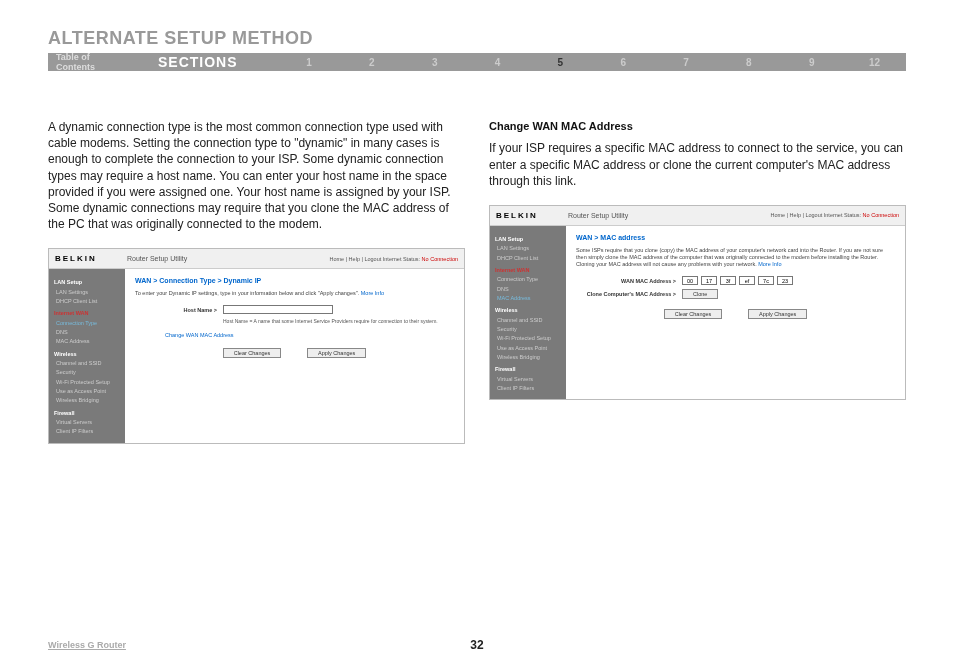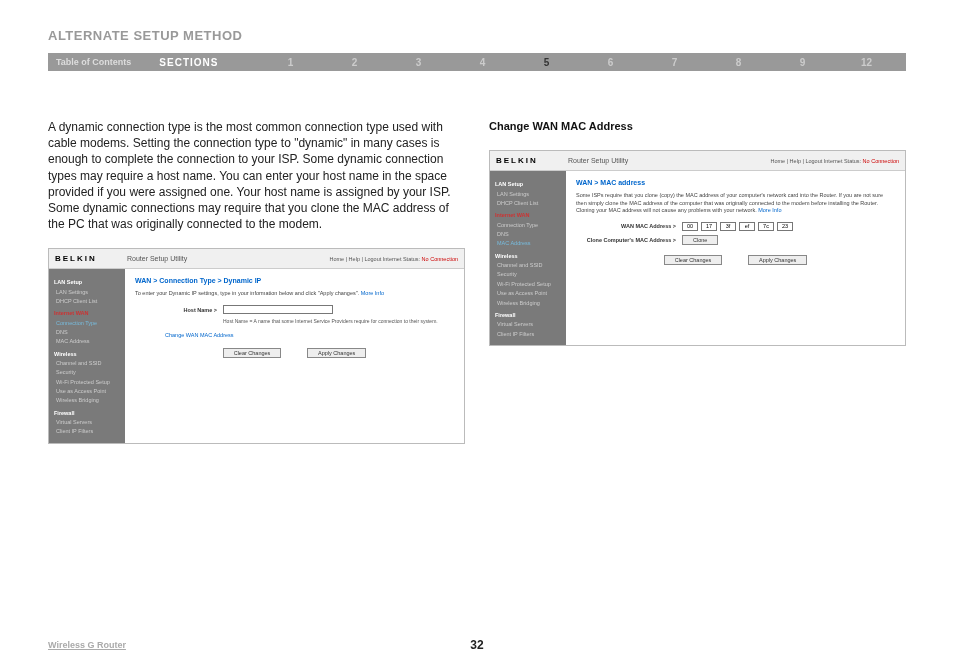--- a/index.html
+++ b/index.html
@@ -9,44 +9,44 @@
     width: 954px;
     height: 668px;
     position: relative;
     color: #333;
   }
   .page {
     padding: 28px 48px 0 48px;
   }
   .page-title {
     color: #999;
-    font-size: 13px;
+    font-size: 18px;
     font-weight: bold;
     letter-spacing: 0.5px;
-    margin-bottom: 10px;
+    margin-bottom: 4px;
   }
   .nav-bar {
     background: #999;
     height: 18px;
     display: flex;
     align-items: center;
     color: #ddd;
     font-size: 10px;
     padding-left: 8px;
   }
   .nav-toc {
     font-weight: bold;
     padding-right: 28px;
     font-size: 9px;
   }
   .nav-sections {
     color: #fff;
     font-weight: bold;
     letter-spacing: 1px;
-    font-size: 10px;
+    font-size: 14px;
     padding-right: 40px;
   }
   .nav-num {
     width: 64px;
     text-align: center;
     font-weight: bold;
     color: #ccc;
   }
   .nav-num.active { color: #333; }
   .columns {
@@ -270,20 +270,21 @@
               <span class="btn">Clear Changes</span>
               <span class="btn">Apply Changes</span>
             </div>
           </div>
         </div>
       </div>
     </div>
 
     <div class="col">
       <div class="h2">Change WAN MAC Address</div>
+      <div class="body-text">If your ISP requires a specific MAC address to connect to the service, you can enter a specific MAC address or clone the current computer's MAC address through this link.</div>
 
       <div class="panel-wrap">
         <div class="panel-top">
           <span class="brand">BELKIN</span>
           <span class="rsu">Router Setup Utility</span>
           <span class="top-links">
             <span>Home | Help | Logout   Internet Status:</span>
             <span class="noconn">No Connection</span>
           </span>
         </div>

